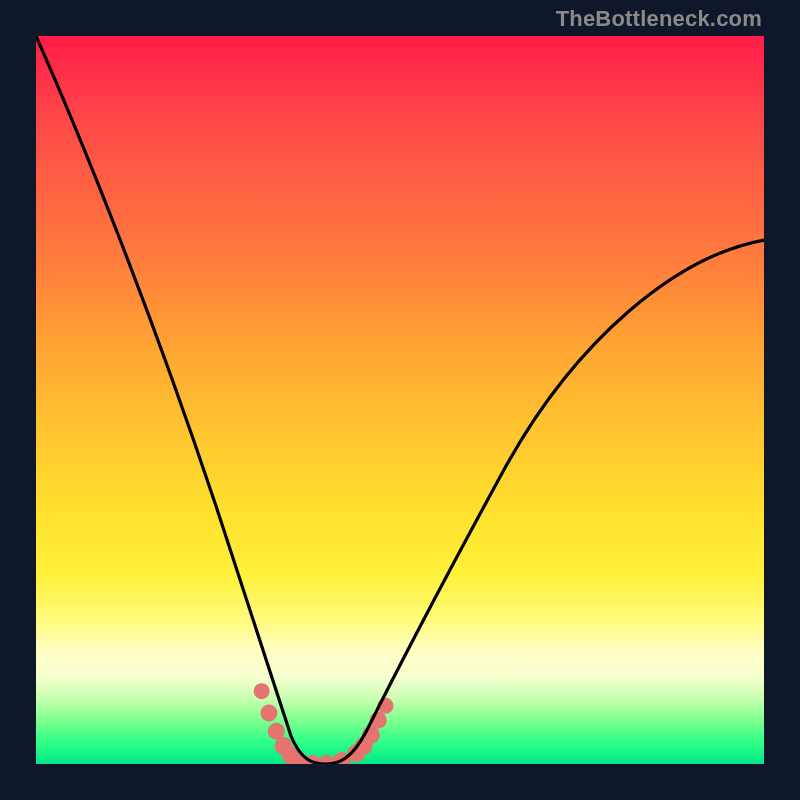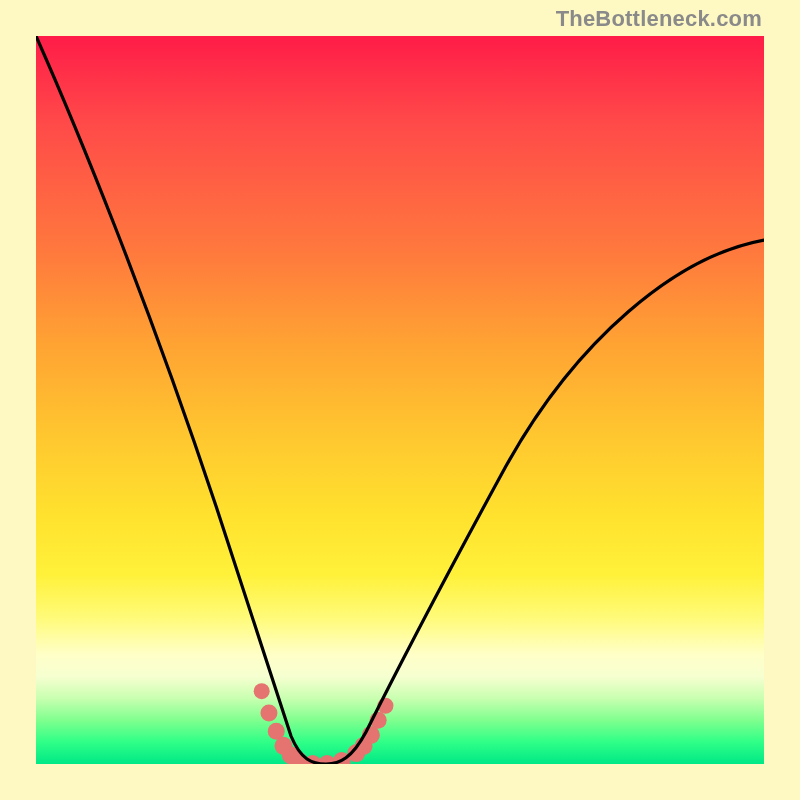--- a/index.html
+++ b/index.html
@@ -9,21 +9,21 @@
     height: 800px;
     background: #000;
     overflow: hidden;
   }
   .frame {
     position: absolute;
     top: 0;
     left: 0;
     width: 800px;
     height: 800px;
-    background: #fef9c3;
+    background: #0f172a;
   }
   .plot {
     position: absolute;
     top: 36px;
     left: 36px;
     width: 728px;
     height: 728px;
     
     background: linear-gradient(
       to bottom,

